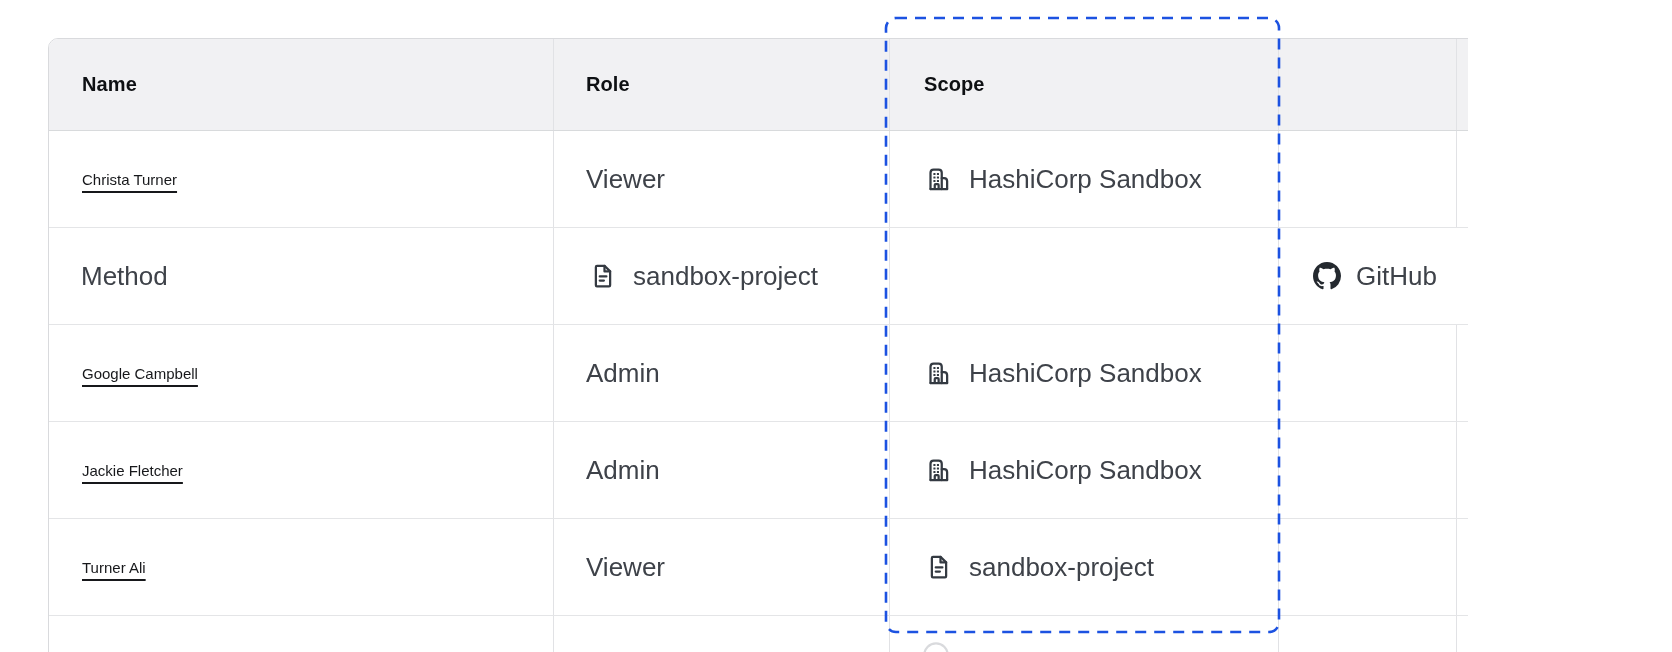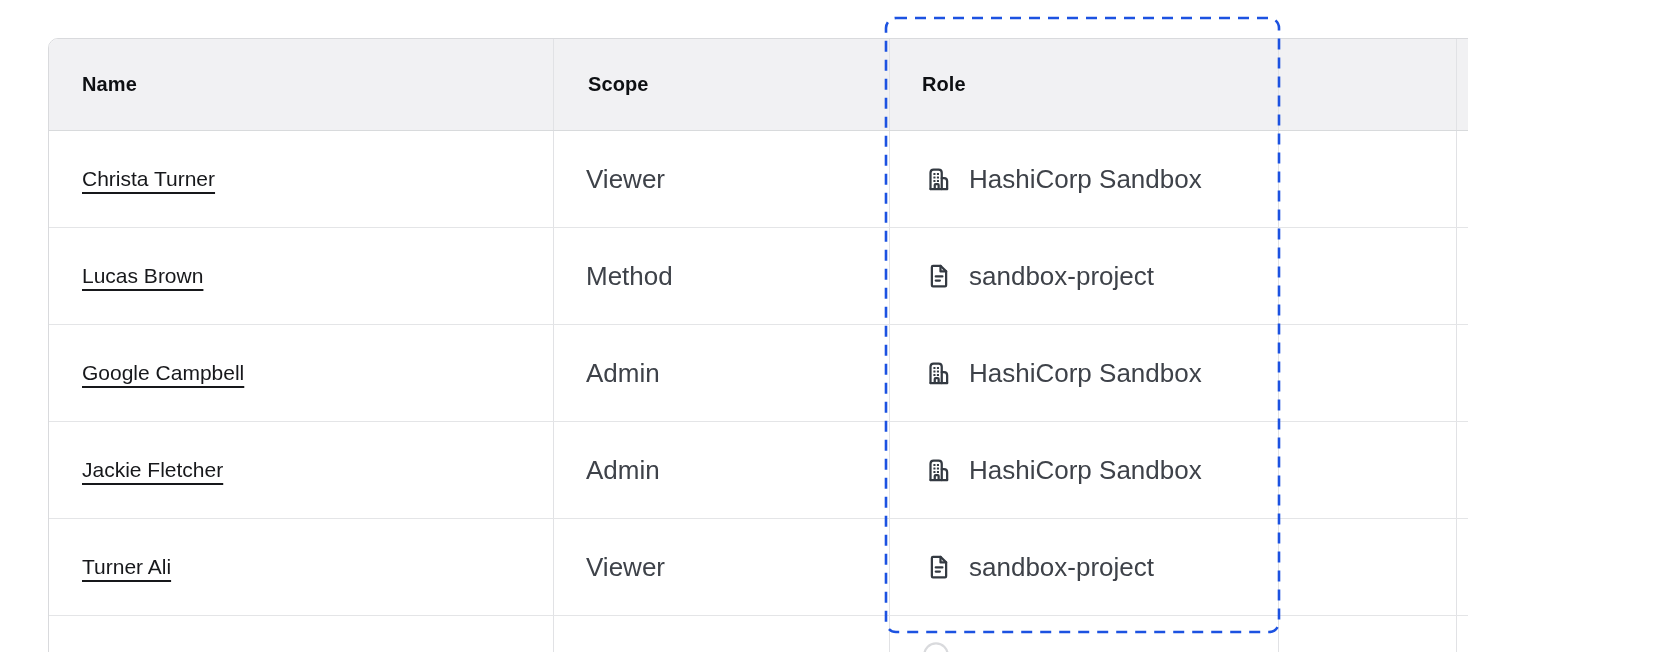--- a/index.html
+++ b/index.html
@@ -51,21 +51,21 @@
     color: #0e1013;
     letter-spacing: 0.1px;
   }
   .name-cell, .head-cell.c-name { padding-left: 33px; }
   .role-cell, .head-cell.c-role { padding-left: 32px; }
   .scope-cell, .head-cell.c-scope { padding-left: 34px; }
   .method-cell, .head-cell.c-method { padding-left: 34px; }
 
   .cell-text { font-size: 26px; color: #3e4249; }
   .name-link {
-    font-size: 21px;
+    font-size: 15px;
     font-weight: 500;
     color: #17181b;
     text-decoration: underline;
     text-underline-offset: 6px;
     text-decoration-thickness: 1.6px;
     cursor: pointer;
   }
   .icon { flex: 0 0 auto; margin-right: 15px; color: #343a42; }
   .icon.i-scope { width: 30px; height: 30px; }
   .icon.i-method { width: 28px; height: 28px; }
@@ -149,22 +149,22 @@
   <symbol id="peek-circle-icon" viewBox="0 0 24 24">
     <circle cx="12" cy="12" r="10" fill="none" stroke="currentColor" stroke-width="2"></circle>
   </symbol>
 </svg>
 
 <div class="stage">
 
   <div class="members-table">
     <div class="t-head">
       <div class="cell head-cell c-name">Name</div>
+      <div class="cell head-cell c-role">Role</div>
       <div class="cell head-cell c-scope">Scope</div>
-      <div class="cell head-cell c-role">Role</div>
       <div class="cell head-cell c-spacer"></div>
       <div class="cell head-cell c-method">Method</div>
     </div>
     <div id="table-body">
   <div class="t-row">
     <div class="cell name-cell">
       <a class="name-link">Christa Turner</a>
     </div>
     <div class="cell role-cell">
       <span class="cell-text">Viewer</span>
@@ -178,23 +178,20 @@
     <div class="cell spacer-cell"></div>
     <div class="cell method-cell">
       <svg class="icon i-method">
               <use href="#github-icon"></use>
             </svg>
       <span class="cell-text">GitHub</span>
     </div>
   </div>
 
   <div class="t-row">
-    <div class="cell name-cell">
-      <a class="name-link">Lucas Brown</a>
-    </div>
     <div class="cell role-cell">
       <span class="cell-text">Method</span>
     </div>
     <div class="cell scope-cell">
       <svg class="icon i-scope">
               <use href="#file-text-icon"></use>
             </svg>
       <span class="cell-text">sandbox-project</span>
     </div>
     <div class="cell spacer-cell"></div>

